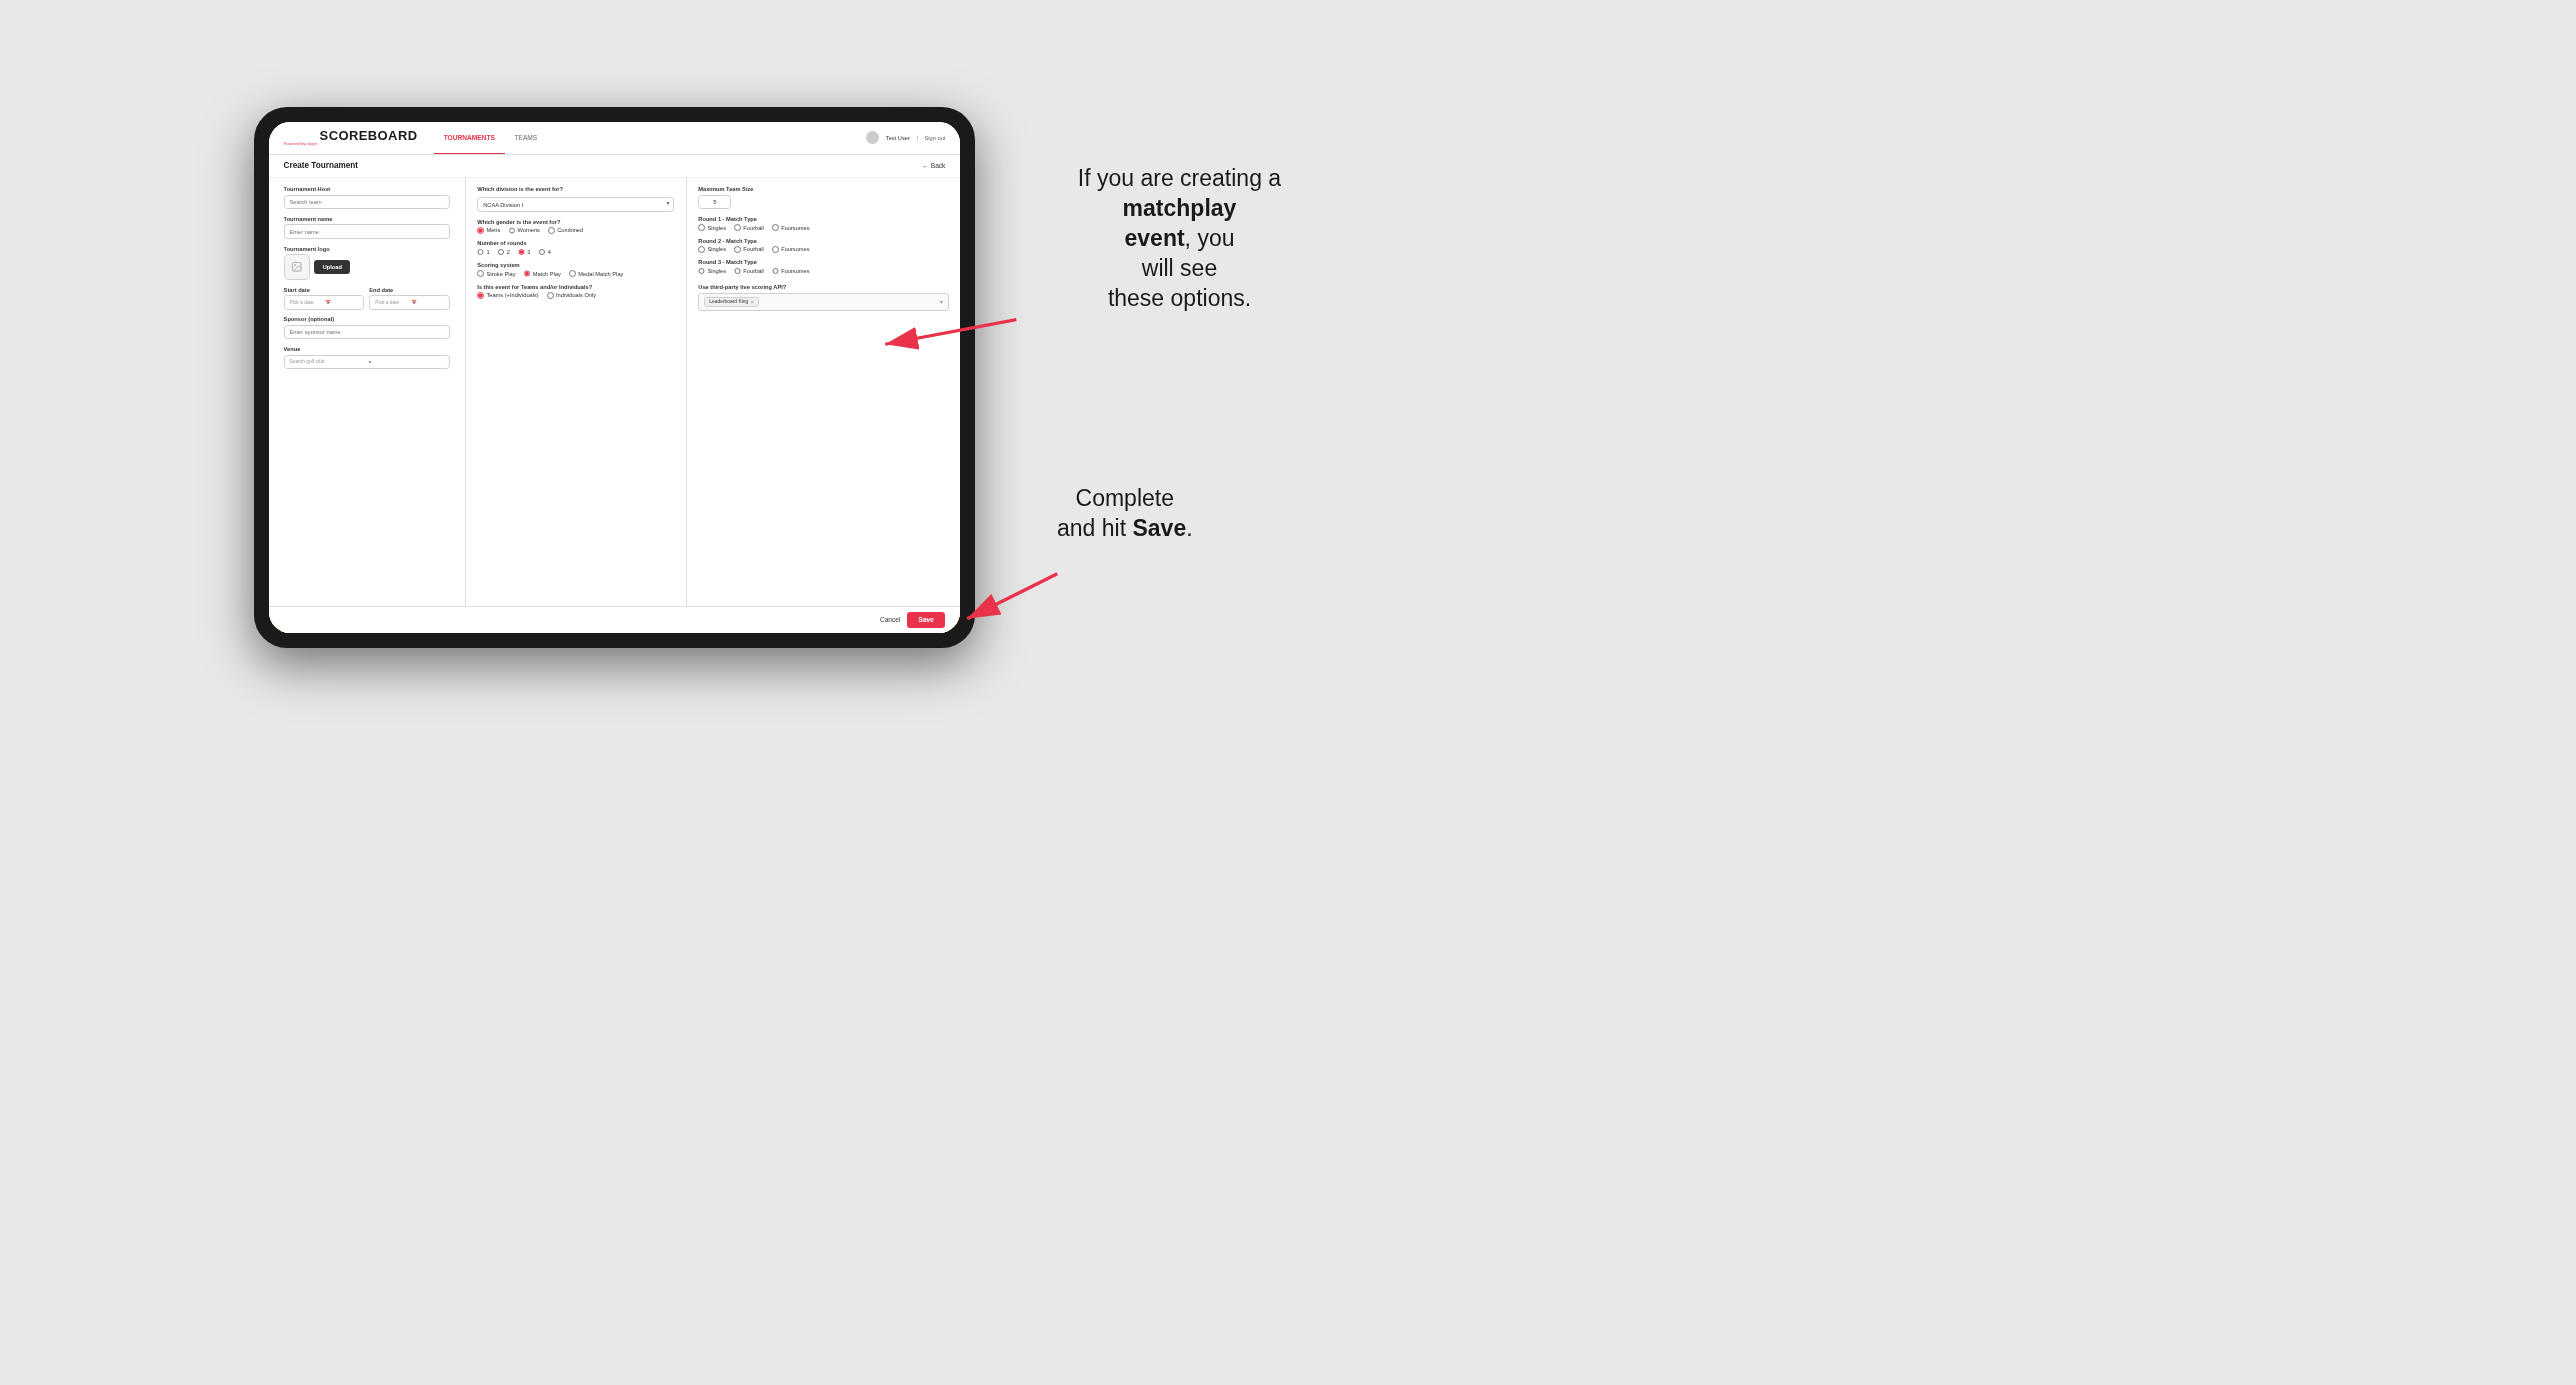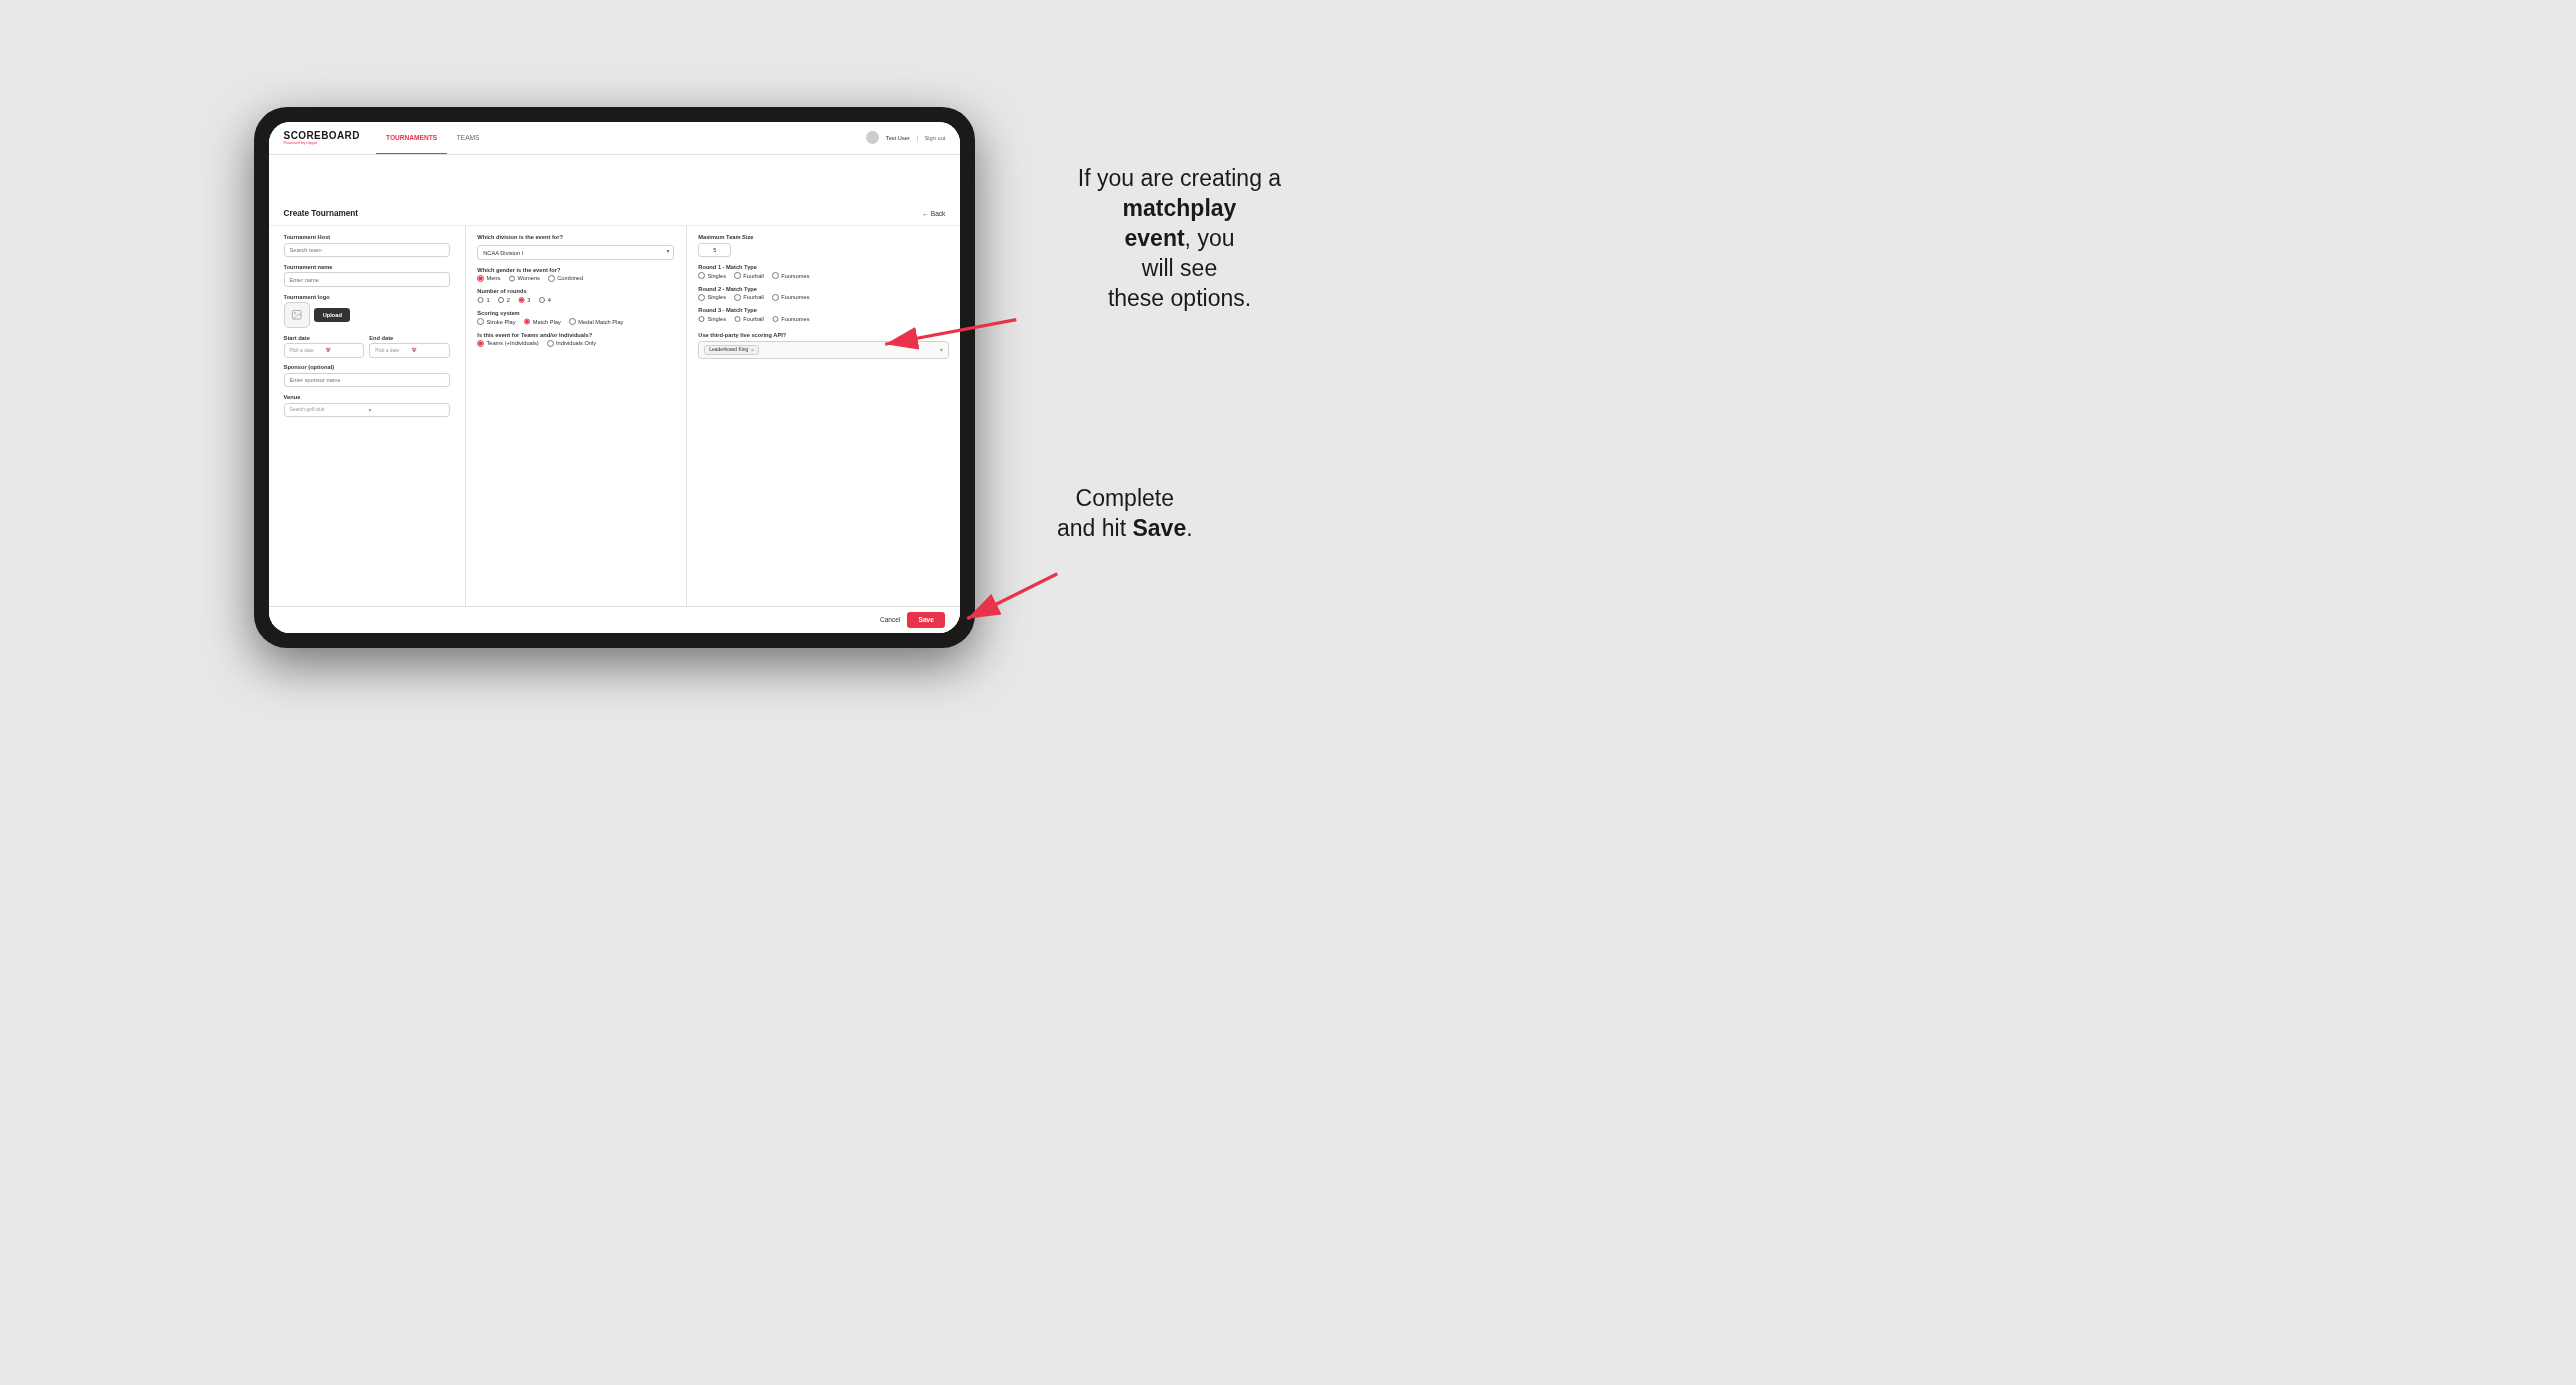--- a/index.html
+++ b/index.html
@@ -47,25 +47,26 @@
       flex-shrink: 0;
     }
 
     .logo-area {
       display: flex;
       flex-direction: column;
       margin-right: 16.4px;
     }
 
     .logo-text {
-      font-size: 10px;
+      font-size: 13px;
       font-weight: 800;
       letter-spacing: 0.4px;
       color: #1a1a1a;
       line-height: 1;
+      margin-left: 36px;
     }
 
     .logo-sub {
       font-size: 4.1px;
       color: #e8334a;
       line-height: 1;
     }
 
     .nav-tabs {
       display: flex;
@@ -117,21 +118,20 @@
       cursor: pointer;
     }
 
     
     .main-content {
       flex: 1;
       overflow: hidden;
       display: flex;
       flex-direction: column;
       background: #fde047;
-      margin-top: 48px;
     }
 
     .page-header {
       background: #fff;
       padding: 6.6px 14.8px;
       display: flex;
       align-items: center;
       justify-content: space-between;
       border-bottom: 0.8px solid #eee;
     }

